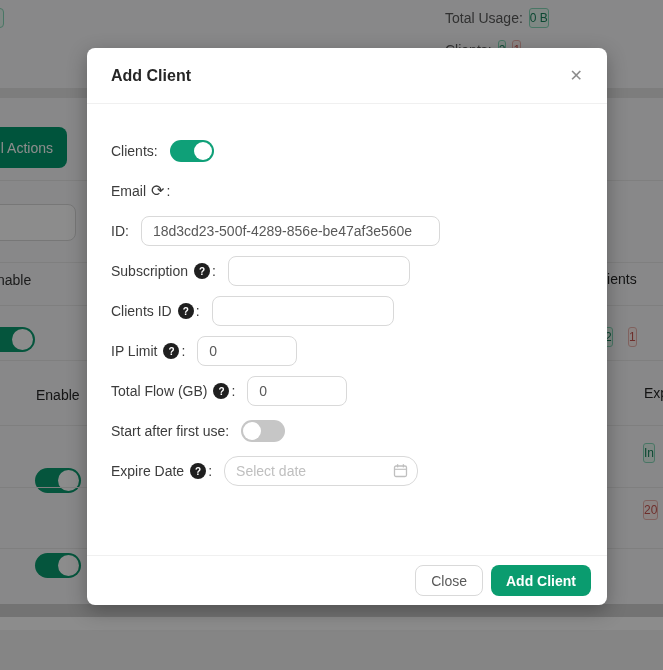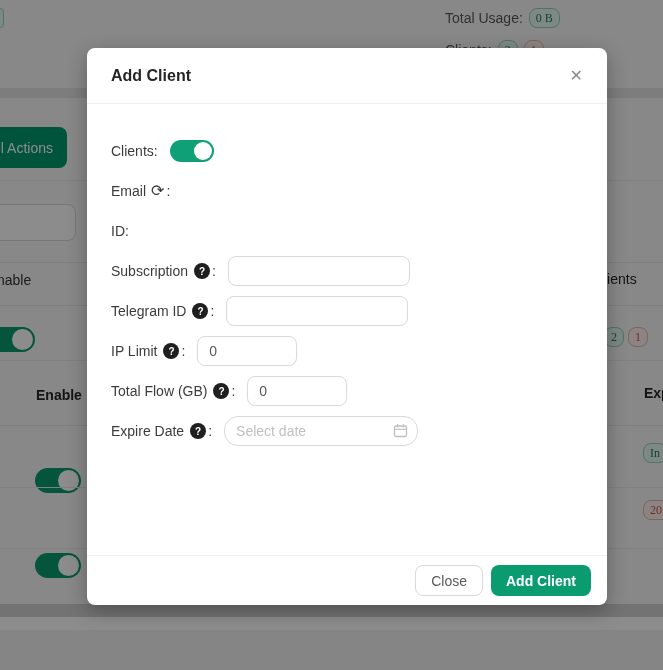--- a/index.html
+++ b/index.html
@@ -6,28 +6,28 @@
   html,body { width:663px; height:670px; overflow:hidden;
     font-family:"Liberation Sans", sans-serif; }
   .stage { position:relative; width:663px; height:670px; background:#f7f8fa; overflow:hidden; }
 
   
   .bg-el { position:absolute; }
   .bg-strip { background:#e3e3e3; }
   .divider { position:absolute; left:0; width:663px; height:1px; background:#e8e8e8; }
   .stat-row { display:flex; align-items:center; gap:6px; font-size:14px; color:#595959; }
   .badge { display:inline-flex; align-items:center; justify-content:center;
-    height:20px; padding:0 6px; border-radius:8px; font-size:12px; border:1px solid; background:#fff;font-family:Liberation Serif, serif; }
+    height:20px; padding:0 0; border-radius:3px; font-size:12px; border:1px solid; background:#fff; }
   .badge.green { border-color:#86d8b9; background:#e8f8f0; color:#17835c; }
   .badge.red   { border-color:#eab3ae; background:#fdf0ef; color:#c7554f; }
   .bg-btn { background:#009a6d; color:#fff; border-radius:8px; display:flex;
     align-items:center; justify-content:flex-end; padding-right:14px; font-size:14px; border:none; }
   .bg-input { background:#fff; border:1px solid #d9d9d9; border-radius:8px; }
   .bg-text { font-size:14px; color:#333; }
-  .bg-header { font-size:14px; color:#262626; font-weight:700; }
+  .bg-header { font-size:14px; color:#262626; font-weight:400; }
 
   .switch { position:relative; width:44px; height:22px; border-radius:12px;
     background:#0fa078; flex:none; cursor:pointer; }
   .switch .knob { position:absolute; top:2px; width:18px; height:18px;
     border-radius:50%; background:#fff; }
   .switch.on .knob { right:2px; }
   .switch.off { background:#c6c6c6; }
   .switch.off .knob { left:2px; }
   .switch.big { width:46px; height:25px; border-radius:13px; }
   .switch.big .knob { width:21px; height:21px; }
@@ -157,51 +157,59 @@
 
       <div class="row">
         <span>Email</span>
         <span class="refresh">⟳</span>
         <span class="colon">:</span>
       </div>
 
       <div class="row">
         <span>ID:</span>
         <span style="width:12px;"></span>
+        <input class="inp w-id" value="18d3cd23-500f-4289-856e-be47af3e560e" style="">
       </div>
 
       <div class="row">
         <span>Subscription</span>
         <span class="help">?</span>
         <span class="colon">:</span>
         <input class="inp w-sub" value="" style="">
       </div>
 
       <div class="row">
-        <span>Telegram ID</span>
+        <span>Clients ID</span>
         <span class="help">?</span>
         <span class="colon">:</span>
         <input class="inp w-tg" value="" style="">
       </div>
 
       <div class="row">
         <span>IP Limit</span>
         <span class="help">?</span>
         <span class="colon">:</span>
         <input class="inp w-ip" value="0" style="">
       </div>
 
 
       <div class="row">
         <span>Total Flow (GB)</span>
         <span class="help">?</span>
         <span class="colon">:</span>
         <input class="inp w-tf" value="0" style="">
       </div>
 
+      <div class="row">
+        <span>Start after first use:</span>
+        <span style="width:12px;"></span>
+        <div class="switch off">
+            <span class="knob"></span>
+          </div>
+      </div>
 
       <div class="row">
         <span>Expire Date</span>
         <span class="help">?</span>
         <span class="colon">:</span>
         <div class="date-wrap">
           <input class="inp" placeholder="Select date" style="">
           <span class="cal-icon">
             <svg width="15" height="15" viewBox="0 0 15 15" fill="none">
               <rect x="1.5" y="3" width="12" height="10.5" rx="1.5" stroke="#bfbfbf" stroke-width="1.3"></rect>

